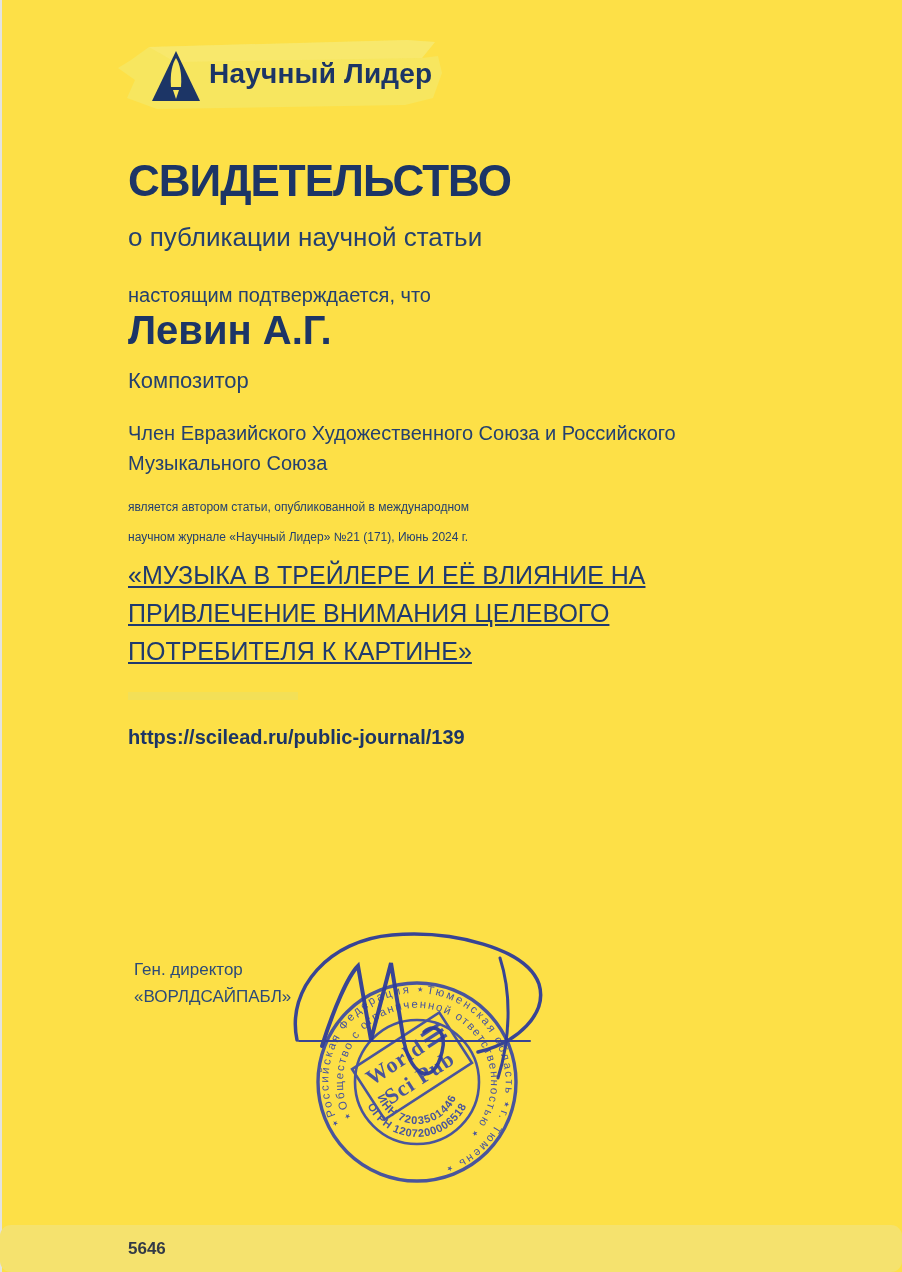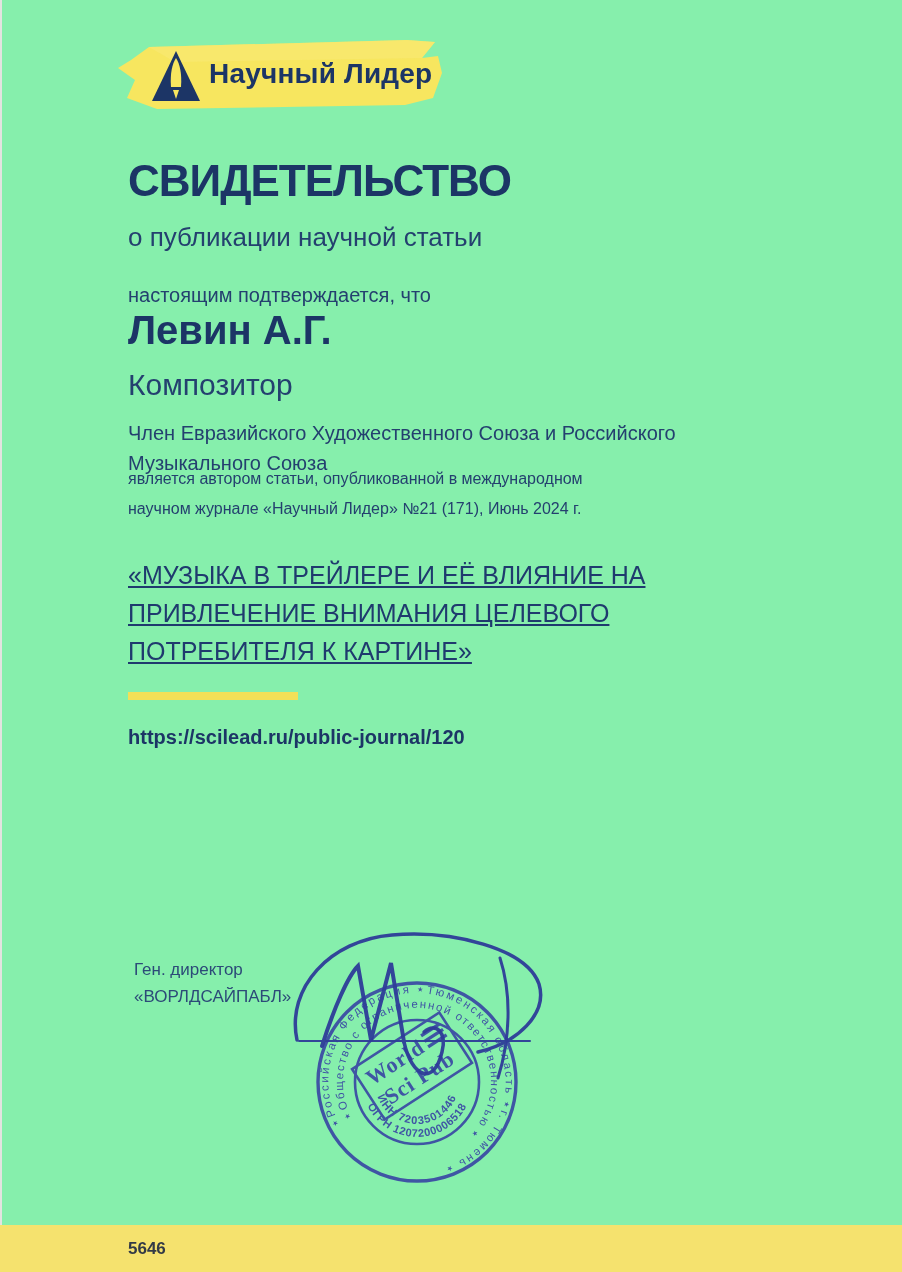--- a/index.html
+++ b/index.html
@@ -1,52 +1,53 @@
 <!DOCTYPE html>
 <html><head>
 <meta charset="utf-8">
 <style>
   * { margin:0; padding:0; box-sizing:border-box; }
   body { background:#fff; }
   .page {
-    position:relative; width:902px; height:1272px; background:#86efac;
+    position:relative; width:902px; height:1272px; background:#fde047;
     font-family:"Liberation Sans", sans-serif; overflow:hidden;
   }
   .edge-line { position:absolute; left:0; top:0; width:2px; height:100%; background:#e3e3e0; }
 
   
   .logo { position:absolute; left:115px; top:38px; width:340px; height:74px; }
   .logo-brush { position:absolute; left:0; top:0; }
   .logo-icon { position:absolute; left:36px; top:12px; }
   .logo-text {
     position:absolute; left:94px; top:20px; font-size:28px; font-weight:700;
     color:#1c3566; letter-spacing:0.2px; white-space:nowrap;
   }
 
   .abs { position:absolute; left:128px; color:#24406f; }
   .title { top:156px; font-size:44px; font-weight:800; color:#1c3566; letter-spacing:-1px; }
   .subtitle { top:222px; font-size:26px; color:#24406f; }
   .confirm { top:284px; font-size:20px; }
   .name { top:308px; font-size:40px; font-weight:800; color:#1c3566; }
-  .role { top:368px; font-size:30px;text-align:center; }
+  .role { top:368px; font-size:22px;text-align:center; }
   .membership { top:418px; font-size:20px; line-height:30px; width:580px; }
-  .statement { top:464px; font-size:16px; line-height:30px; }
+  .statement { top:492px; font-size:12px; line-height:30px; }
   .article-title { top:556px; font-size:25px; font-weight:500; line-height:38px; width:620px; color:#1f3a6e;text-decoration:underline; }
   .divider { position:absolute; left:128px; top:692px; width:170px; height:8px; background:#f3e057; }
   .url { top:726px; font-size:20px; font-weight:700; color:#1c3566; text-decoration:none; display:block; }
 
   .sig-label { top:956px; font-size:17px; line-height:27px; color:#2c4a78; }
   .sig-left { left:128px;margin-left:6px; }
   .sig-right { left:560px; }
 
   .overlay-svg { position:absolute; left:0; top:0; pointer-events:none; }
 
   .footer-bar {
     position:absolute; left:0; top:1225px; width:902px; height:47px;
     background:#f5e26e;
+    border-radius:11px;
   }
   .footer-number {
     position:absolute; left:128px; top:0; line-height:47px;
     font-size:17px; font-weight:700; color:#333a46;
   }
 
   .stamp-text { font-family:"Liberation Sans", sans-serif; fill:#3a49a4; }
   .emblem-text { font-family:"Liberation Serif", serif; font-weight:700; fill:#3a49a4; }
 </style>
 </head>
@@ -75,21 +76,21 @@
   <div class="abs role">Композитор</div>
   <div class="abs membership">Член Евразийского Художественного Союза и Российского Музыкального Союза</div>
 
   <div class="abs statement">
     <div>является автором статьи, опубликованной в международном</div>
     <div>научном журнале «Научный Лидер» №21 (171), Июнь 2024 г.</div>
   </div>
 
   <div class="abs article-title">«МУЗЫКА В ТРЕЙЛЕРЕ И ЕЁ ВЛИЯНИЕ НА ПРИВЛЕЧЕНИЕ ВНИМАНИЯ ЦЕЛЕВОГО ПОТРЕБИТЕЛЯ К КАРТИНЕ»</div>
   <div class="divider"></div>
-  <a class="abs url" href="#">https://scilead.ru/public-journal/120</a>
+  <a class="abs url" href="#">https://scilead.ru/public-journal/139</a>
 
   <div class="abs sig-label sig-left">
     <div>Ген. директор</div>
     <div>«ВОРЛДСАЙПАБЛ»</div>
   </div>
 
   <svg class="overlay-svg" width="902" height="1272" viewBox="0 0 902 1272">
     <defs>
       <path id="ringOuter" d="M 340.8 1126 A 88 88 0 1 1 493.2 1038 A 88 88 0 1 1 340.8 1126"></path>
       <path id="ringInner" d="M 352.9 1119 A 74 74 0 1 1 481.1 1045 A 74 74 0 1 1 352.9 1119"></path>

